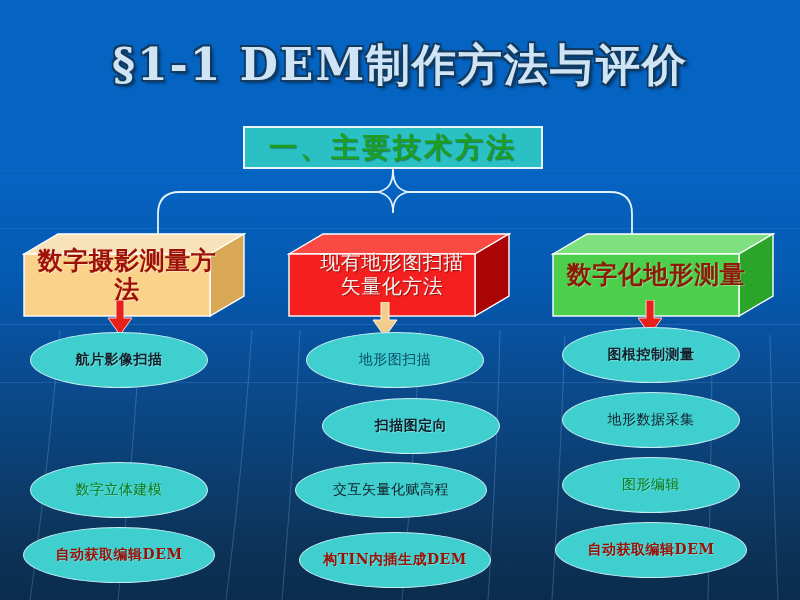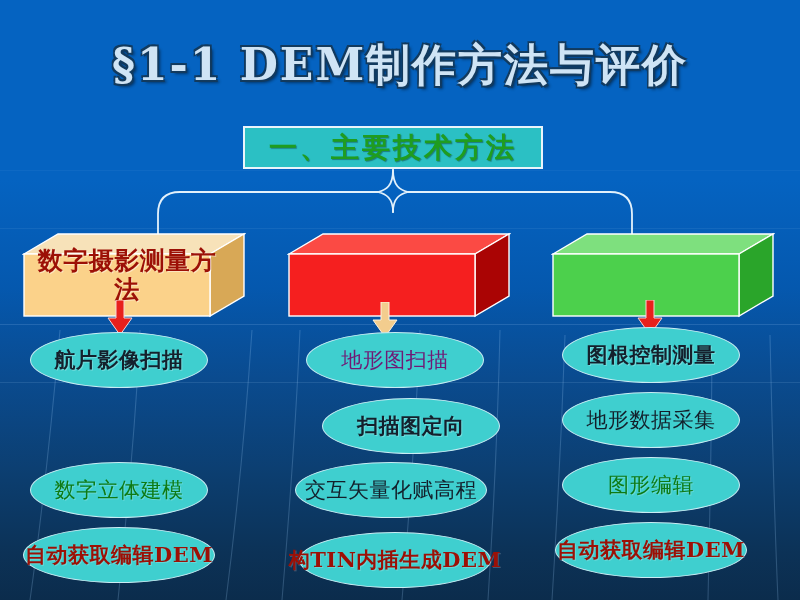--- a/index.html
+++ b/index.html
@@ -147,30 +147,30 @@
     width: 178px;
     height: 56px;
     border-radius: 50%;
     background: #3fcfcf;
     border: 1.2px solid #c9ecf3;
     display: flex;
     align-items: center;
     justify-content: center;
     text-align: right;
     font-family: "DejaVu Serif", serif;
-    font-size: 21px;
+    font-size: 14px;
     letter-spacing: 0.5px;
     white-space: nowrap;
     box-sizing: border-box;
   }
   .ell.wide { width: 192px; }
   .ell.t-bolddark { font-weight: bold; color: #14202c; text-shadow: 1px 1px 0 rgba(255,255,255,0.25); }
   .ell.t-dark     { font-weight: normal; color: #13202b; }
   .ell.t-green    { font-weight: normal; color: #0e7a14; text-shadow: 1px 1px 0 rgba(255,255,255,0.2); }
-  .ell.t-greenlt  { font-weight: normal; color: #701a75; }
+  .ell.t-greenlt  { font-weight: normal; color: #0c4a6e; }
   .ell.t-red      { font-weight: bold; color: #9c1006; text-shadow: 1px 1px 0 rgba(255,255,255,0.2); }
 </style>
 </head>
 <body>
 
 <div id="slide">
 
   <svg id="streaks" viewBox="0 0 800 600" preserveAspectRatio="none">
     <g stroke="rgba(170,215,255,0.22)" fill="none" stroke-width="1.1">
       <path d="M 60 330 C 52 420 44 500 30 600"></path>
@@ -216,35 +216,38 @@
   <div class="ell t-bolddark" style="left:30px;  top:332px;">航片影像扫描</div>
   <div class="ell t-green" style="left:30px;  top:462px;">数字立体建模</div>
   <div class="ell wide t-red" style="left:23px;  top:527px;">自动获取编辑DEM</div>
 
   <div class="boxwrap" id="box-1">
     <svg class="svgbox" width="224" height="88" viewBox="0 0 224 88">
       <polygon points="2,22 36,2 222,2 188,22" fill="#fb4a44" stroke="#ffffff" stroke-width="1.4"></polygon>
       <polygon points="188,22 222,2 222,64 188,84" fill="#aa0404" stroke="#ffffff" stroke-width="1.4"></polygon>
       <rect x="2" y="22" width="186" height="62" fill="#f51f1f" stroke="#ffffff" stroke-width="1.4"></rect>
     </svg>
+    <div class="boxlabel">现有地形图扫描
+矢量化方法</div>
   </div>
   <svg class="arrow" style="left:372px; top:302px;" viewBox="0 0 26 36">
     <polygon points="9,0 17,0 17,18 25,18 13,35 1,18 9,18" fill="#f3cd8e" stroke="#fdf3e0" stroke-width="1"></polygon>
   </svg>
   <div class="ell t-greenlt" style="left:306px; top:332px;">地形图扫描</div>
   <div class="ell t-bolddark" style="left:322px; top:398px;">扫描图定向</div>
   <div class="ell wide t-dark" style="left:295px; top:462px;">交互矢量化赋高程</div>
   <div class="ell wide t-red" style="left:299px; top:532px;">构TIN内插生成DEM</div>
 
   <div class="boxwrap" id="box-2">
     <svg class="svgbox" width="224" height="88" viewBox="0 0 224 88">
       <polygon points="2,22 36,2 222,2 188,22" fill="#7ee07e" stroke="#ffffff" stroke-width="1.4"></polygon>
       <polygon points="188,22 222,2 222,64 188,84" fill="#2aa52a" stroke="#ffffff" stroke-width="1.4"></polygon>
       <rect x="2" y="22" width="186" height="62" fill="#4cd04c" stroke="#ffffff" stroke-width="1.4"></rect>
     </svg>
+    <div class="boxlabel">数字化地形测量</div>
   </div>
   <svg class="arrow" style="left:637px; top:300px;" viewBox="0 0 26 36">
     <polygon points="9,0 17,0 17,18 25,18 13,35 1,18 9,18" fill="#e8201c" stroke="#f6d6d4" stroke-width="1"></polygon>
   </svg>
   <div class="ell t-bolddark" style="left:562px; top:327px;">图根控制测量</div>
   <div class="ell t-dark" style="left:562px; top:392px;">地形数据采集</div>
   <div class="ell t-green" style="left:562px; top:457px;">图形编辑</div>
   <div class="ell wide t-red" style="left:555px; top:522px;">自动获取编辑DEM</div>
 
 </div>

